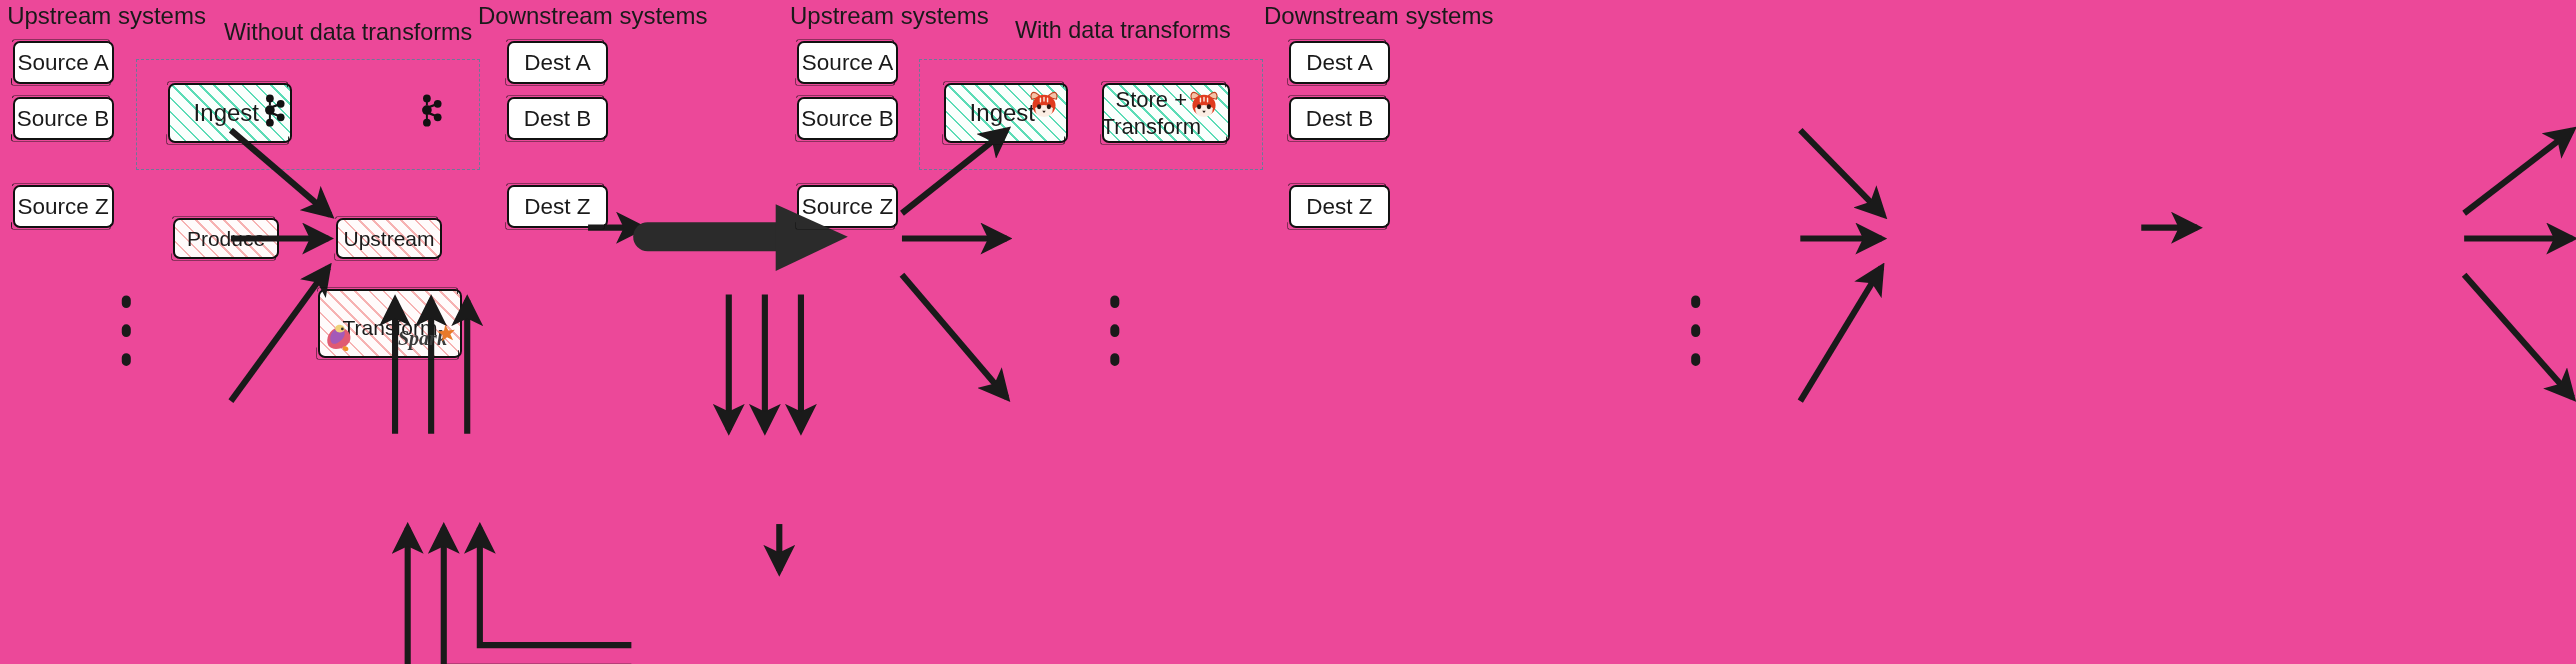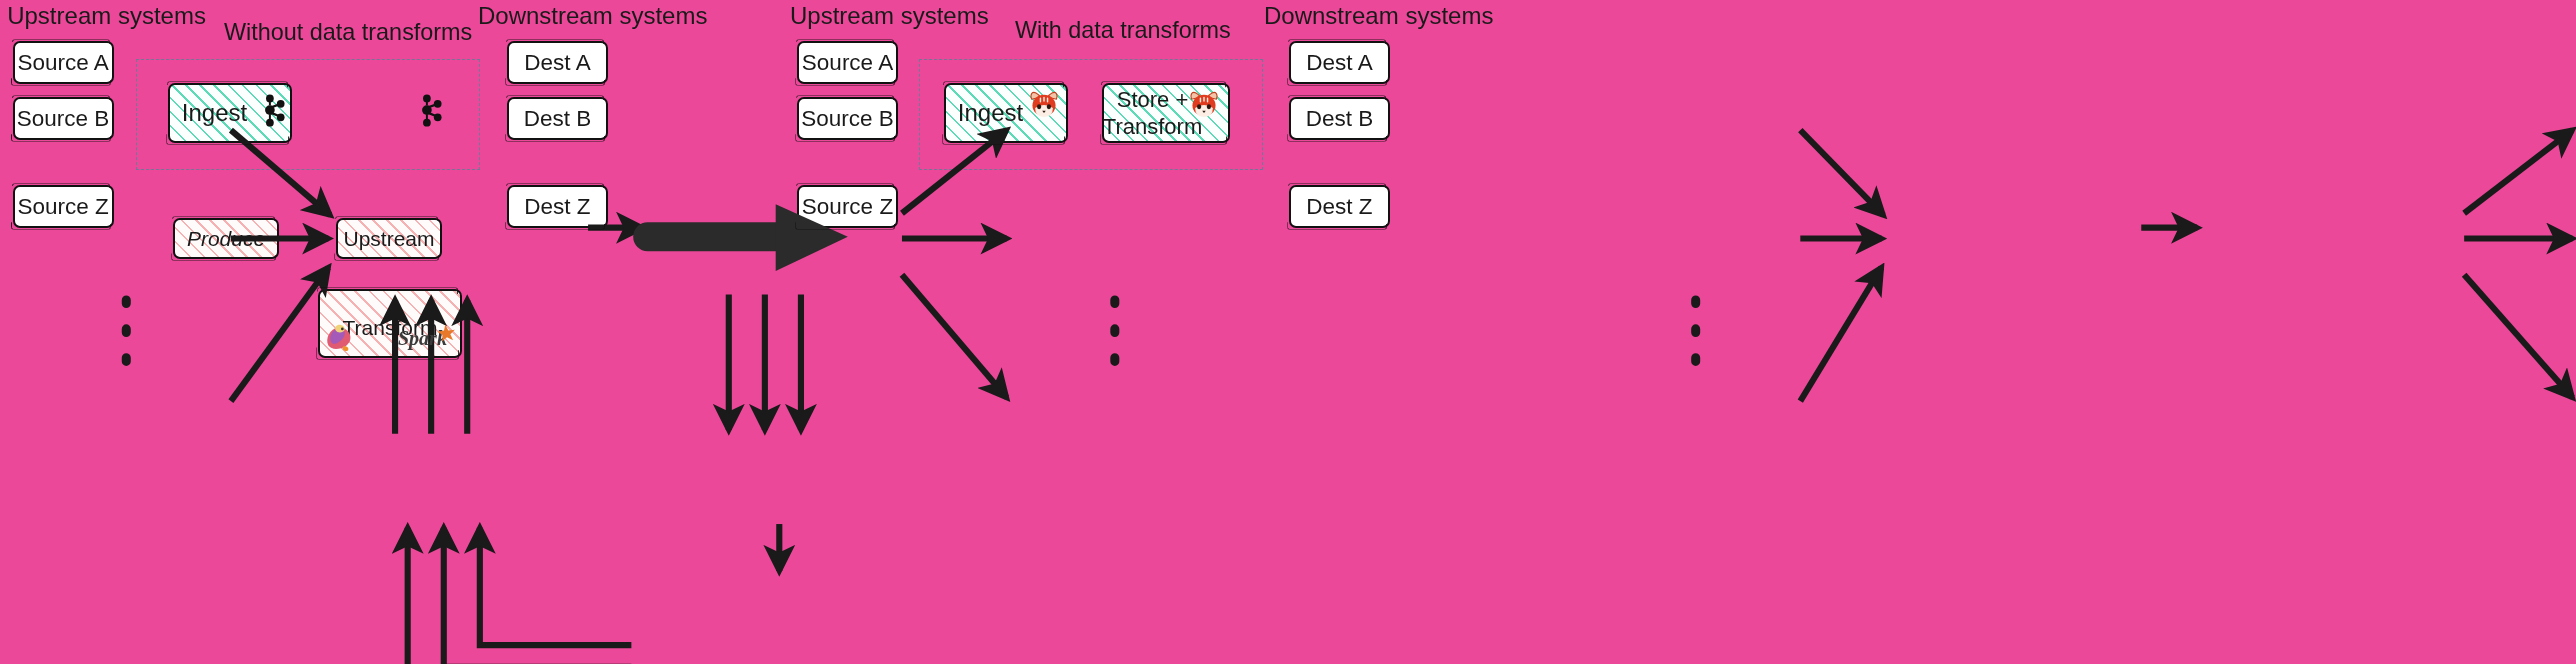--- a/index.html
+++ b/index.html
@@ -23,20 +23,21 @@
   .box::before{content:"";position:absolute;left:-2.7px;top:-3.6px;right:1.8px;bottom:60%;
       border:1.8px solid #111;border-radius:2.7px;pointer-events:none;z-index:1;
       clip-path:polygon(0 0,100% 0,100% 22%,0 14%);opacity:.85;}
 
   
   .hatch-teal{
     background-color:#fbfffd;
     background-image:repeating-linear-gradient(45deg,
         rgba(64,214,170,.85) 0px, rgba(64,214,170,.85) 1.8px,
         rgba(255,255,255,0) 1.8px, rgba(255,255,255,0) 10px);
+    justify-content:flex-end;
   }
   
   .hatch-pink{
     background-color:#fffbfb;
     background-image:repeating-linear-gradient(45deg,
         rgba(244,160,160,.8) 0px, rgba(244,160,160,.8) 1.8px,
         rgba(255,255,255,0) 1.8px, rgba(255,255,255,0) 10px);
   }
 
   .region{position:absolute;border:1.8px dashed #6b7a99;box-sizing:border-box;background:transparent;}
@@ -99,21 +100,21 @@
   <div class="box sk" style="left:507px;top:41px;width:101px;height:43px;">
     <span class="txt">Dest A</span>
   </div>
   <div class="box sk" style="left:507px;top:97px;width:101px;height:43px;">
     <span class="txt">Dest B</span>
   </div>
   <div class="box sk" style="left:507px;top:185px;width:101px;height:43px;">
     <span class="txt">Dest Z</span>
   </div>
 
-  <div class="box sk hatch-pink" style="left:173px;top:218px;width:106px;height:41px;font-size:21px;font-style:italic;">
+  <div class="box sk hatch-pink" style="left:173px;top:218px;width:106px;height:41px;font-size:21px;">
     <span class="txt">Produce</span>
   </div>
   <div class="box sk hatch-pink" style="left:336px;top:218px;width:106px;height:41px;font-size:21px;">
     <span class="txt">Upstream</span>
   </div>
   <div class="box sk hatch-pink" style="left:318px;top:289px;width:144px;height:69px;font-size:21px;align-items:flex-start;padding-top:25px;">
     <span class="txt">Transform</span>
   </div>
 
   <div class="ic" style="left:323px;top:322px;width:36px;height:31px;">

